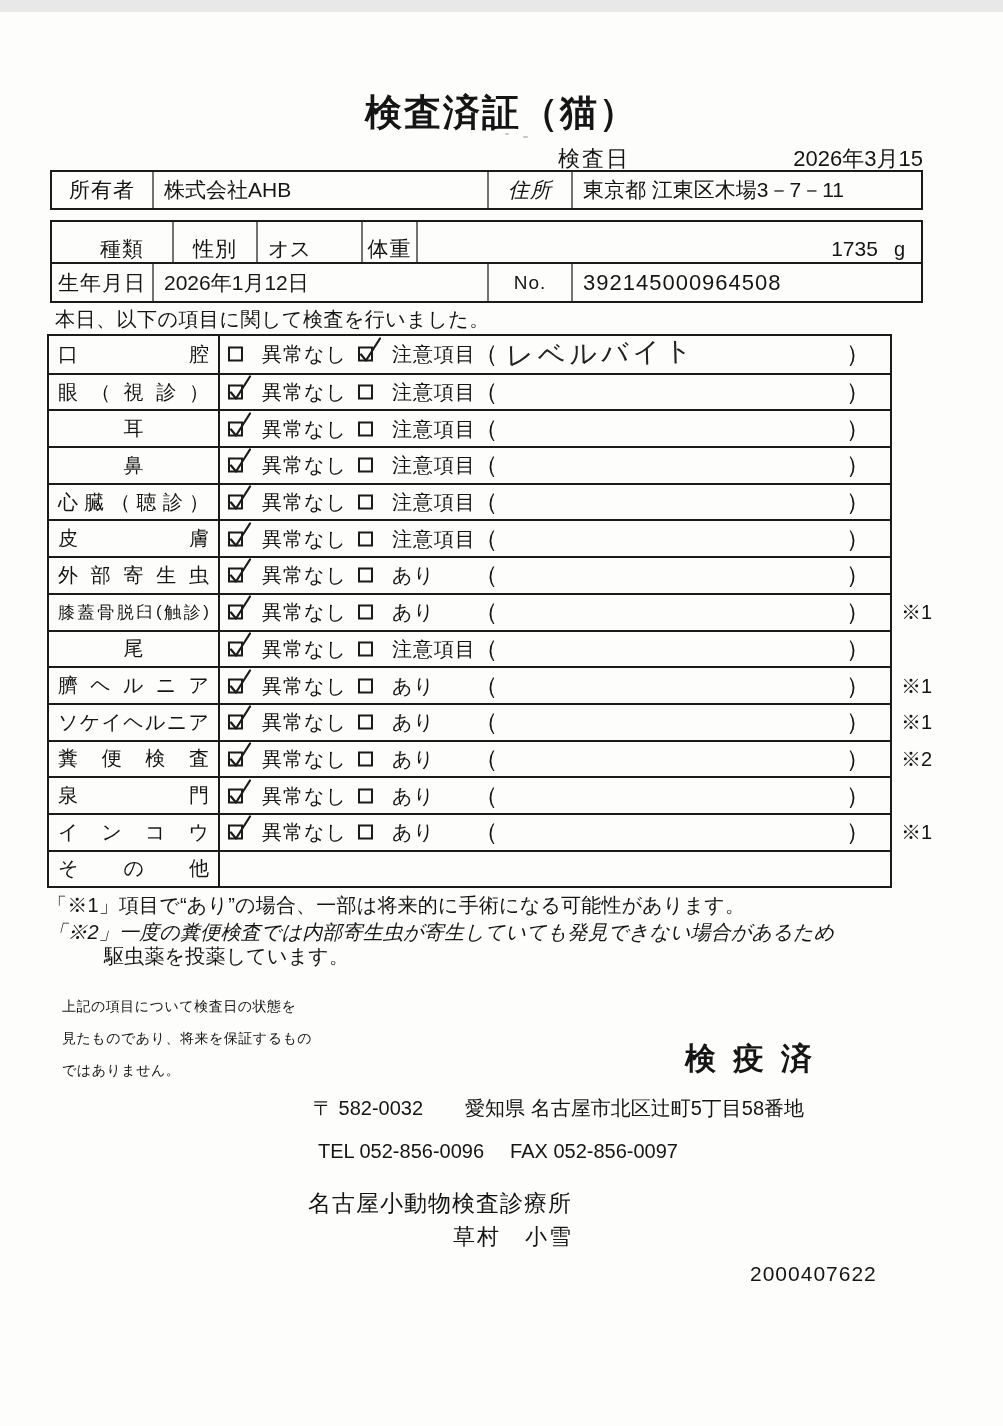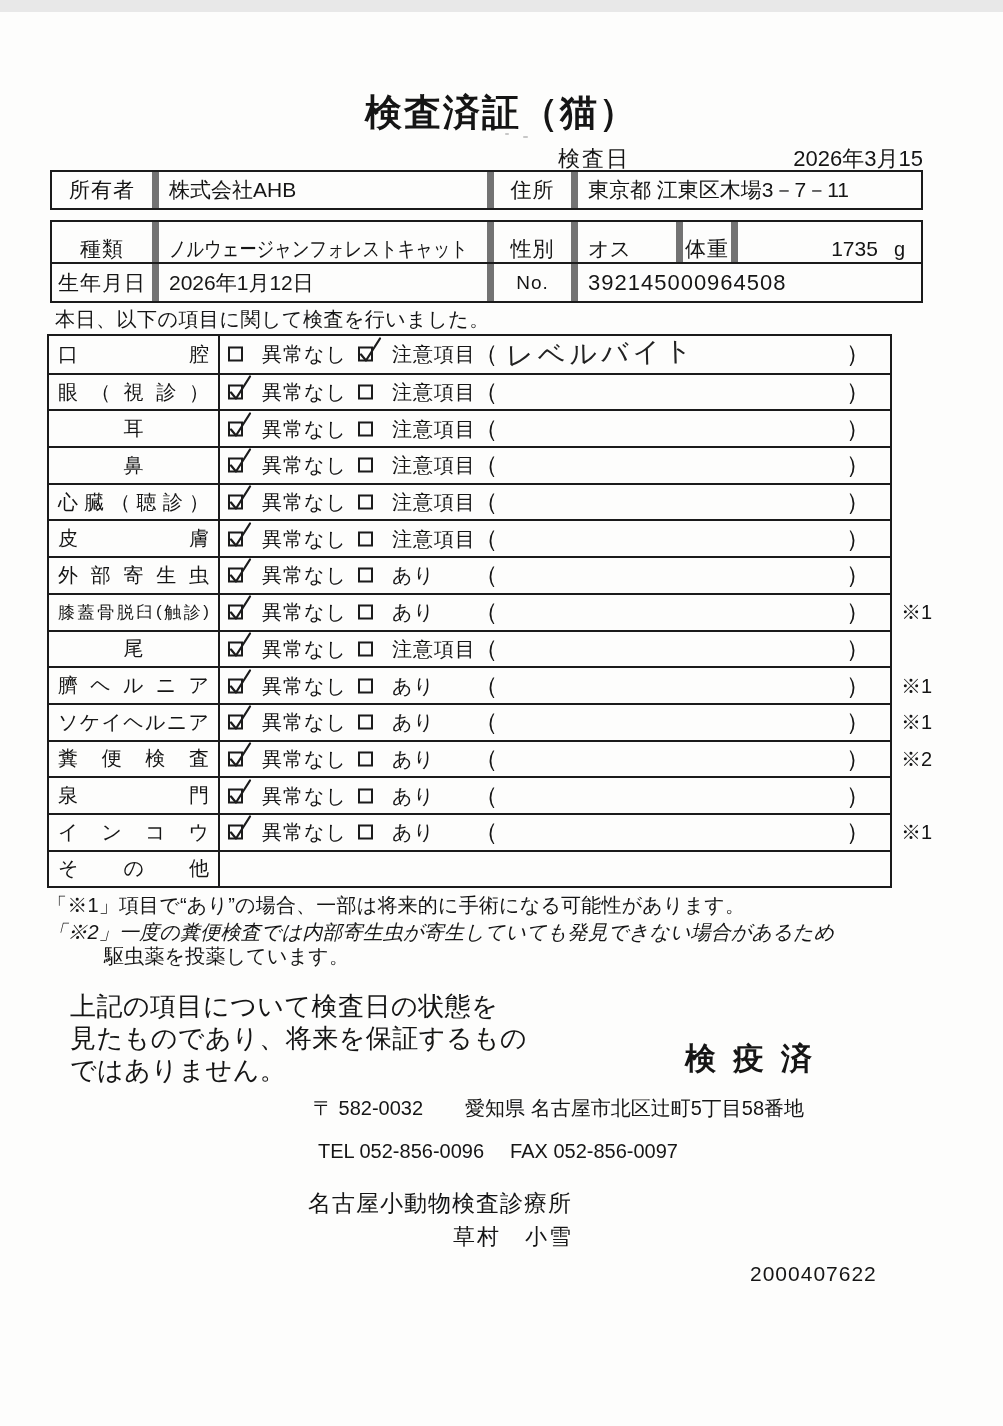--- a/index.html
+++ b/index.html
@@ -18,21 +18,21 @@
     position:absolute; top:76px; left:0; width:100%;
     text-align:center; font-size:37px; font-weight:700; letter-spacing:2px;
   }
   .date-label { position:absolute; top:132px; left:558px; font-size:22px; letter-spacing:2px; }
   .date-value { position:absolute; top:132px; left:775px; width:148px; font-size:22px; text-align:right; }
   
   .artifact { position:absolute; background:#9a9a9a; opacity:.55; border-radius:2px; }
   
   .tline { position:absolute; display:flex; border:2px solid #1b1b1b; background:#fdfdfc; }
   .cell { display:flex; align-items:center; height:100%; font-size:21px; }
-  .cell + .cell { border-left:7px solid #737373; }
+  .cell + .cell { border-left:2px solid #737373; }
   .cell.hdr { justify-content:center; letter-spacing:1px; }
   .cell.val { padding-left:10px; }
   .narrow { display:inline-block; transform:scaleX(.82); transform-origin:left center; white-space:nowrap; }
   .weight-cell { justify-content:flex-end; padding-right:16px; }
   .weight-unit { margin-left:16px; font-size:20px; }
   .no-hdr { font-size:19px; }
   
   .statement { position:absolute; top:294px; left:55px; font-size:20px; letter-spacing:.5px; }
   
   .exam-table {
@@ -60,21 +60,21 @@
   .finding {
     position:absolute; left:286px; top:50%;
     transform:translateY(-52%) rotate(-1.5deg);
     font-size:27px; letter-spacing:4px; font-weight:400; color:#222;
     white-space:nowrap;
   }
   .note { position:absolute; left:calc(100% + 11px); top:50%; transform:translateY(-50%); font-size:20px; white-space:nowrap; }
   
   .fn { position:absolute; font-size:20px; letter-spacing:.2px; }
   
-  .disclaimer { position:absolute; left:70px; top:978px; font-size:26px; line-height:32px; letter-spacing:.5px; }
+  .disclaimer { position:absolute; left:62px; top:978px; font-size:14px; line-height:32px; letter-spacing:.5px; }
   .stamp { position:absolute; left:685px; top:1026px; font-size:31px; font-weight:700; letter-spacing:17px; }
   .addr-line { position:absolute; left:313px; top:1083px; font-size:20px; white-space:nowrap; }
   .addr-line .gap { display:inline-block; width:42px; }
   .tel-line { position:absolute; left:318px; top:1128px; font-size:20px; white-space:nowrap; }
   .tel-line .gap { display:inline-block; width:26px; }
   .clinic-name { position:absolute; left:308px; top:1176px; font-size:23px; letter-spacing:1px; }
   .vet-name { position:absolute; left:453px; top:1210px; font-size:22px; word-spacing:16px; letter-spacing:2px; }
   .serial { position:absolute; left:750px; top:1250px; font-size:21px; letter-spacing:1px; }
 </style>
 </head>
@@ -88,29 +88,26 @@
   <div class="artifact" style="left:523px; top:124px; width:5px; height:2px;"></div>
   <div class="artifact" style="left:840px; top:186px; width:6px; height:2px;"></div>
   <div class="artifact" style="left:866px; top:188px; width:4px; height:2px;"></div>
 
   <div class="date-label">検査日</div>
   <div class="date-value">2026年3月15日</div>
 
   <div class="tline" style="left:50px; top:158px; width:873px; height:40px;">
     <div class="cell hdr" style="width:100px;">所有者</div>
     <div class="cell val" style="width:335px;">株式会社AHB</div>
-    <div class="cell hdr" style="width:84px;">住所</div>
+    <div class="cell hdr" style="width:84px;font-style:italic;">住所</div>
     <div class="cell val" style="flex:1;">東京都 江東区木場3－7－11</div>
   </div>
 
-  <div class="tline" style="left:50px; top:208px; width:873px; height:56px; border-bottom:none;">
+  <div class="tline" style="left:50px; top:208px; width:873px; height:56px; border-bottom:none;padding-left:20px;">
     <div class="cell hdr" style="width:100px;">種類</div>
-    <div class="cell val" style="width:335px; font-size:21px;">
-        <span class="narrow">ノルウェージャンフォレストキャット</span>
-      </div>
     <div class="cell hdr" style="width:84px;">性別</div>
     <div class="cell val" style="width:105px;">オス</div>
     <div class="cell hdr" style="width:55px;">体重</div>
     <div class="cell weight-cell" style="flex:1;">
       <span>1735</span>
       <span class="weight-unit">g</span>
     </div>
   </div>
 
   <div class="tline" style="left:50px; top:250px; width:873px; height:41px;">

